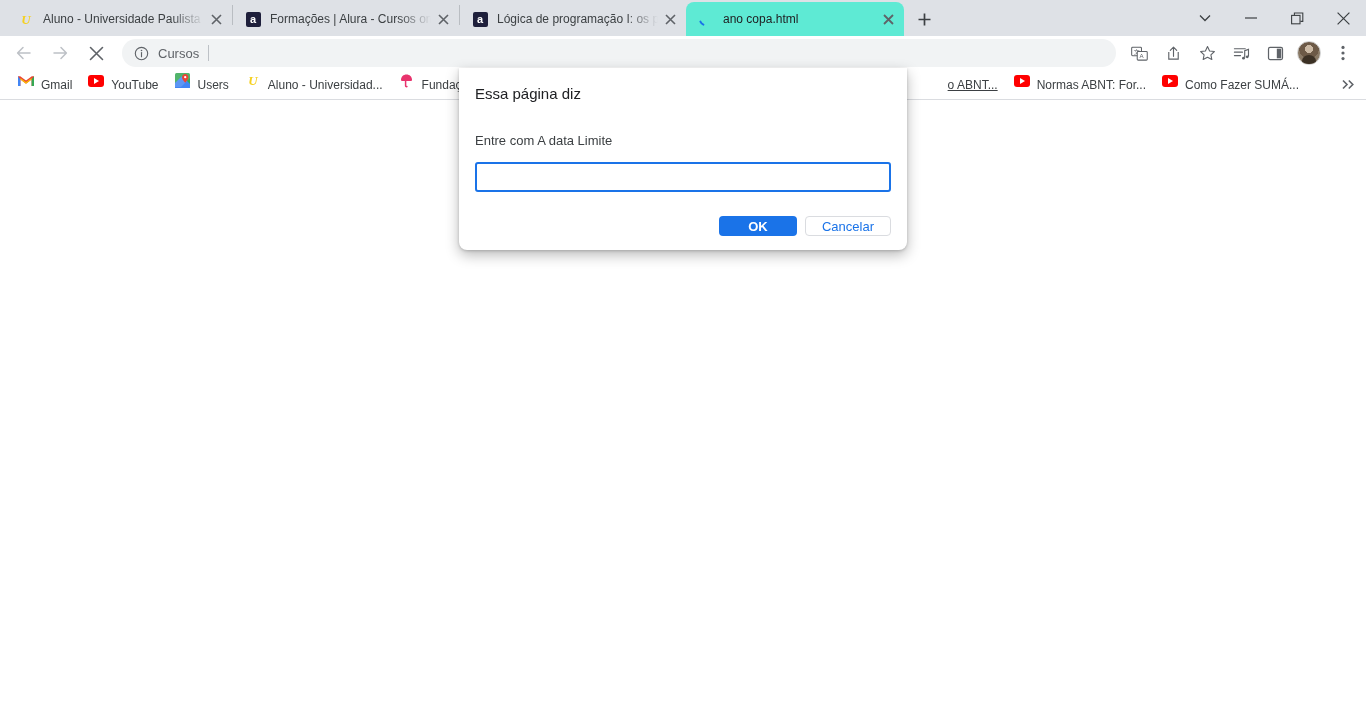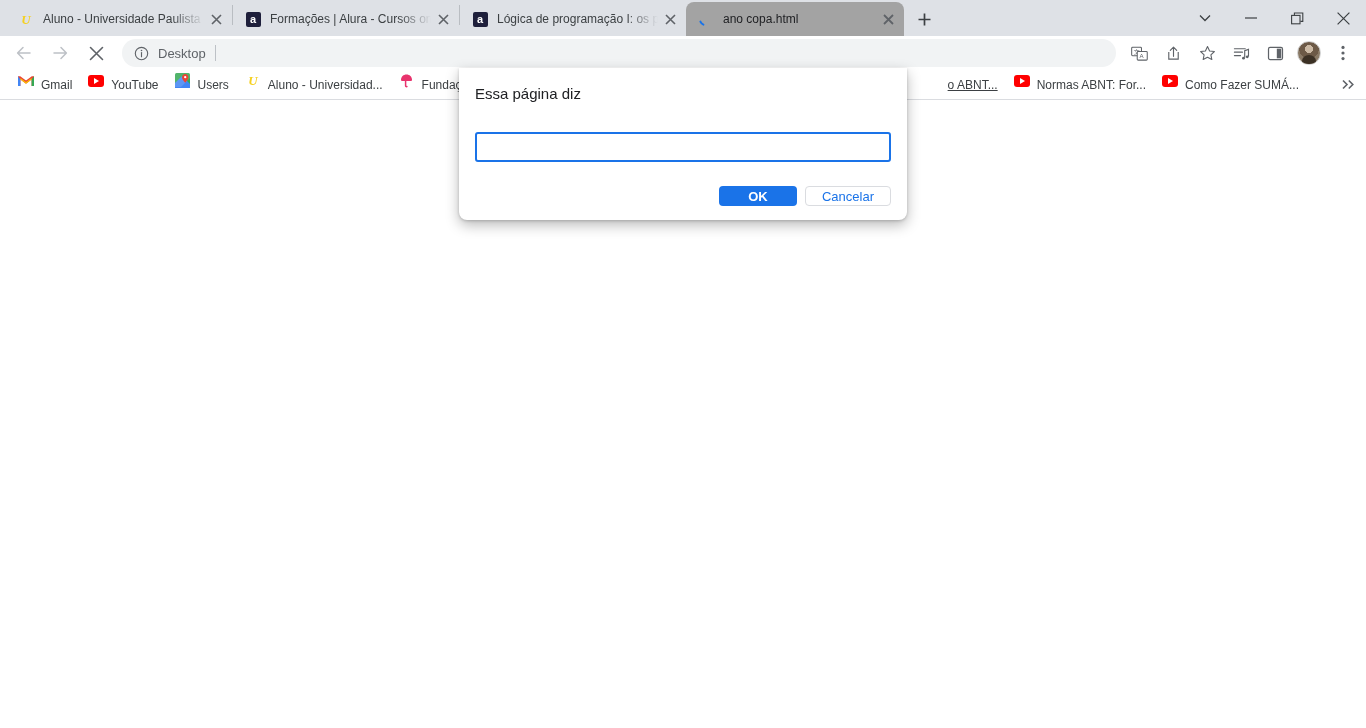--- a/index.html
+++ b/index.html
@@ -35,21 +35,21 @@
     align-items: center;
     padding: 0 4px 0 12px;
     font-size: 12px;
     color: #3c4043;
     min-width: 0;
     border-radius: 8px 8px 0 0;
   }
   .tab.inactive { width: 226px; }
   .tab.active {
     width: 218px;
-    background: #a3a3a3;
+    background: #5eead4;
     color: #202124;
   }
   .tab .favicon {
     width: 16px; height: 16px;
     flex: 0 0 16px;
     margin-right: 9px;
     display: flex; align-items: center; justify-content: center;
     font-size: 11px;
   }
   .fav-unip {
@@ -435,21 +435,21 @@
     </div>
 
     <div class="omnibox">
       <span class="infoicon">
         <svg width="15" height="15" viewBox="0 0 16 16">
           <circle cx="8" cy="8" r="6.6" stroke="#5f6368" stroke-width="1.2" fill="none"></circle>
           <circle cx="8" cy="4.8" r="0.85" fill="#5f6368"></circle>
           <path d="M8 7 V11.4" stroke="#5f6368" stroke-width="1.2" stroke-linecap="round"></path>
         </svg>
       </span>
-      <span class="scheme">Desktop</span>
+      <span class="scheme">Cursos</span>
       <span class="vsep"></span>
     </div>
 
     <div class="tbicon">
       <svg width="17" height="17" viewBox="0 0 18 18">
         <rect x="0.7" y="2.4" width="10.4" height="9" stroke="#5f6368" stroke-width="1.1" fill="none" rx="1"></rect>
         <text x="3" y="9.4" font-size="6.5" fill="#5f6368" font-family="Liberation Sans, sans-serif">文</text>
         <rect x="6.6" y="6.8" width="10.6" height="9.2" stroke="#5f6368" stroke-width="1.1" fill="#fff" rx="1"></rect>
         <text x="9" y="14.2" font-size="6.5" fill="#5f6368" font-family="Liberation Sans, sans-serif">A</text>
       </svg>
@@ -563,20 +563,21 @@
         <path d="M1 1.5 L5 5.5 L1 9.5 M6.8 1.5 L10.8 5.5 L6.8 9.5" stroke="#5f6368" stroke-width="1.6" fill="none"></path>
       </svg>
     </div>
   </div>
 
   <div class="page"></div>
 
   <div class="dialog-layer">
     <div class="dialog">
       <div class="dlg-title">Essa página diz</div>
+      <div class="dlg-message">Entre com A data Limite</div>
       <input class="dlg-input" type="text" value="" autofocus="" placeholder="" style="">
       <div class="dlg-actions">
         <button class="btn btn-primary">OK</button>
         <button class="btn btn-secondary">Cancelar</button>
       </div>
     </div>
   </div>
 
 </div>
 

